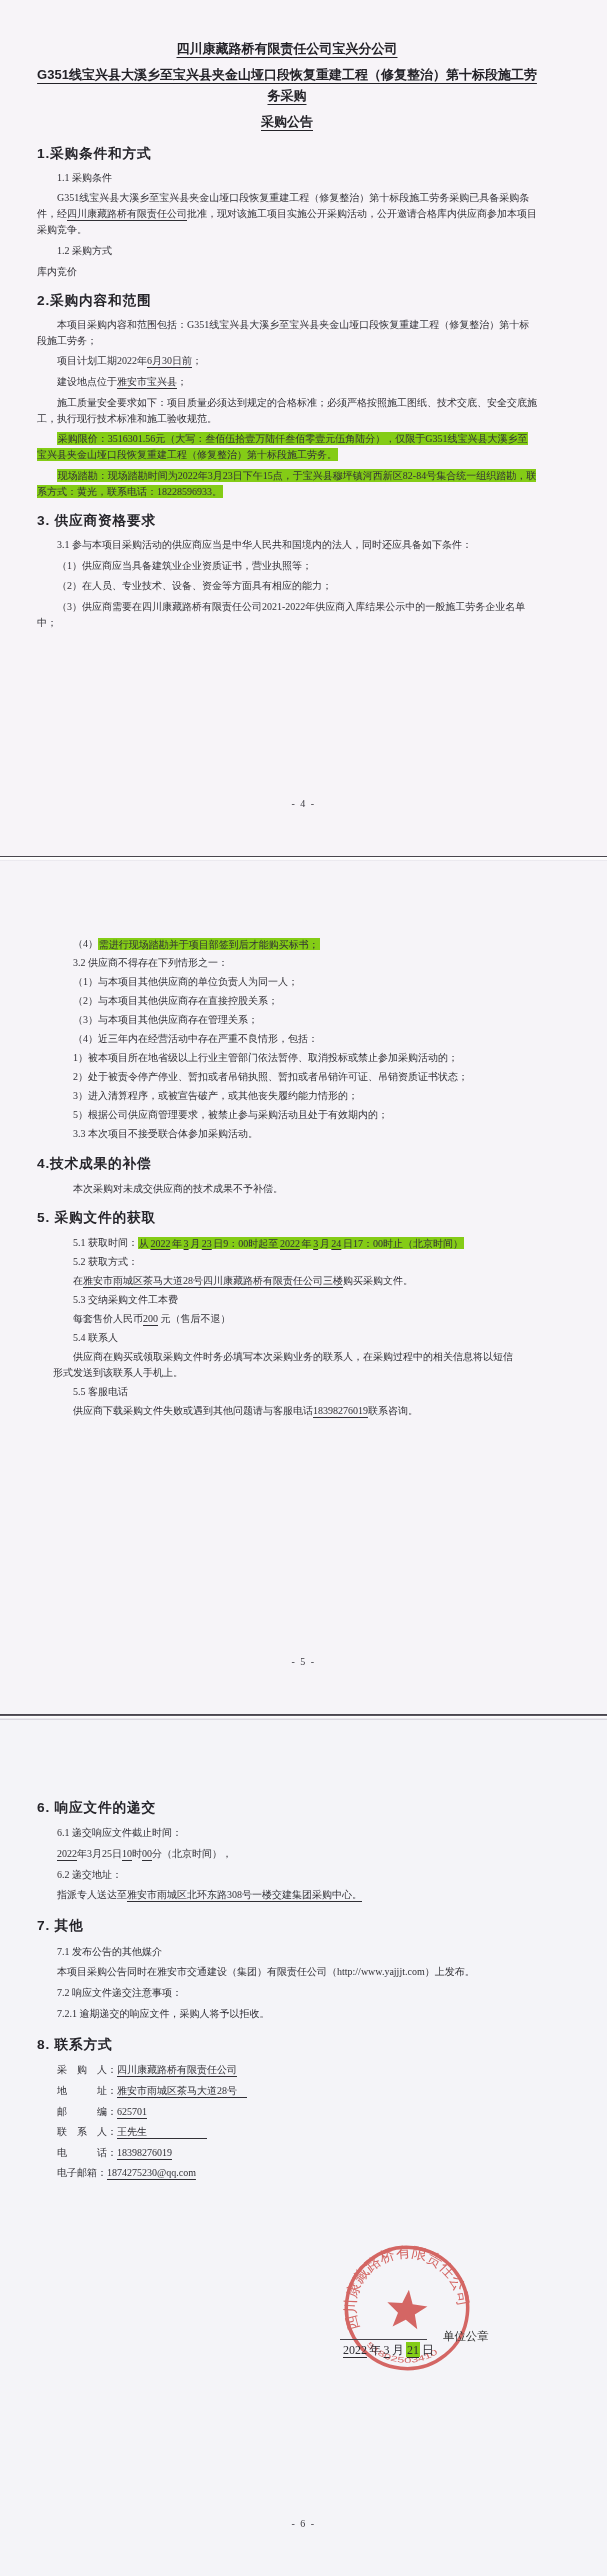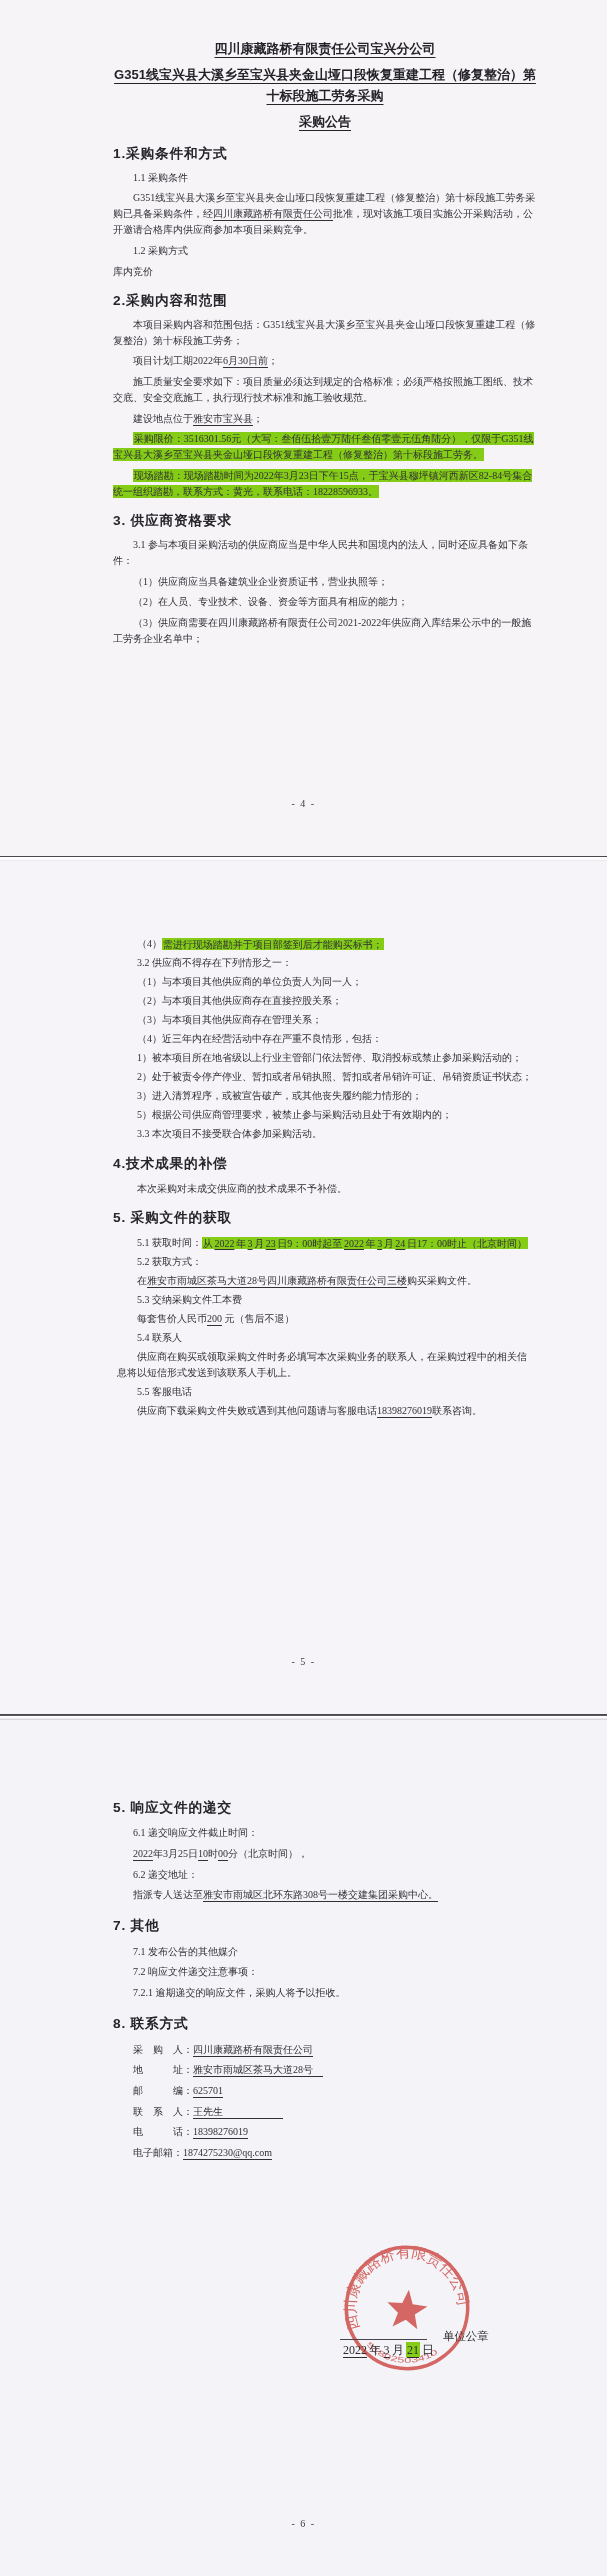--- a/index.html
+++ b/index.html
@@ -1,25 +1,25 @@
 <!DOCTYPE html>
 <html style="font-size:12px"><head>
 <meta charset="utf-8">
 <style>
   html,body{margin:0;padding:0;background:#e9e7ee;}
   .doc{width:607px;margin:0 auto;font-family:"Liberation Serif","DejaVu Serif",serif;}
   .page{position:relative;width:607px;box-sizing:border-box;overflow:hidden;
-        background:#f6f4f8;color:#313036;padding-left:113px;padding-right:70px;}
+        background:#f6f4f8;color:#313036;padding-left:37px;padding-right:70px;}
   .pg1{height:856px;padding-top:33px;background:#f7f4f8;}
   .pg2{height:853px;padding-top:72px;background:#f6f4f8;}
   .pg3{height:856px;padding-top:65px;background:#f4f4f8;}
   .sep{height:5.3px;background:linear-gradient(to bottom,#413f46 0,#5a5660 1.5px,#ffffff 1.5px,#fbfafc 3.8px,#d9d7e0 5.3px);}
   .blk{font-size:10px;line-height:1.6;text-indent:2em;}
   .pg1 .blk{margin:4.6px 0;}
-  .pg2 .blk{margin:3px 4px;}
+  .pg2 .blk{margin:3px 16px;}
   .pg3 .blk{margin:4.6px 0;}
   .noind{text-indent:0;}
   .h1{font-family:"Liberation Sans","DejaVu Sans",sans-serif;font-weight:700;
       font-size:13.7px;text-indent:0;letter-spacing:0.8px;color:#26252b;}
   .pg1 .blk.h1{margin:10px 0 5.3px;}
   .pg2 .blk.h1{margin:10.6px 0 6px;}
   .pg3 .blk.h1{margin:12px 0 6.8px;}
   .title{font-family:"Liberation Sans","DejaVu Sans",sans-serif;font-weight:700;
          font-size:13px;text-align:center;text-indent:0;margin:3.8px 0;
          text-decoration:underline;text-underline-offset:3.8px;line-height:1.65;color:#232228;}
@@ -48,22 +48,22 @@
         <div class="blk title"><span>G351线宝兴县大溪乡至宝兴县夹金山垭口段恢复重建工程（修复整治）第十标段施工劳务采购</span></div>
         <div class="blk title"><span>采购公告</span></div>
         <div class="blk h1"><span>1.采购条件和方式</span></div>
         <div class="blk "><span>1.1 采购条件</span></div>
         <div class="blk "><span>G351线宝兴县大溪乡至宝兴县夹金山垭口段恢复重建工程（修复整治）第十标段施工劳务采购已具备采购条件，经</span><span class="u">四川康藏路桥有限责任公司</span><span>批准，现对该施工项目实施公开采购活动，公开邀请合格库内供应商参加本项目采购竞争。</span></div>
         <div class="blk "><span>1.2 采购方式</span></div>
         <div class="blk  noind"><span>库内竞价</span></div>
         <div class="blk h1"><span>2.采购内容和范围</span></div>
         <div class="blk "><span>本项目采购内容和范围包括：G351线宝兴县大溪乡至宝兴县夹金山垭口段恢复重建工程（修复整治）第十标段施工劳务；</span></div>
         <div class="blk "><span>项目计划工期2022年</span><span class="u">6月30日前</span><span>；</span></div>
+        <div class="blk "><span>建设地点位于</span><span class="u">雅安市宝兴县</span><span>；</span></div>
         <div class="blk "><span>施工质量安全要求如下：项目质量必须达到规定的合格标准；必须严格按照施工图纸、技术交底、安全交底施工，执行现行技术标准和施工验收规范。</span></div>
-        <div class="blk "><span>建设地点位于</span><span class="u">雅安市宝兴县</span><span>；</span></div>
         <div class="blk "><span class="hl">采购限价：3516301.56元（大写：叁佰伍拾壹万陆仟叁佰零壹元伍角陆分），仅限于G351线宝兴县大溪乡至宝兴县夹金山垭口段恢复重建工程（修复整治）第十标段施工劳务。</span></div>
         <div class="blk "><span class="hl">现场踏勘：现场踏勘时间为2022年3月23日下午15点，于宝兴县穆坪镇河西新区82-84号集合统一组织踏勘，联系方式：黄光，联系电话：18228596933。</span></div>
         <div class="blk h1"><span>3. 供应商资格要求</span></div>
         <div class="blk "><span>3.1 参与本项目采购活动的供应商应当是中华人民共和国境内的法人，同时还应具备如下条件：</span></div>
         <div class="blk "><span>（1）供应商应当具备建筑业企业资质证书，营业执照等；</span></div>
         <div class="blk "><span>（2）在人员、专业技术、设备、资金等方面具有相应的能力；</span></div>
         <div class="blk "><span>（3）供应商需要在四川康藏路桥有限责任公司2021-2022年供应商入库结果公示中的一般施工劳务企业名单中；</span></div>
       </div>
     <div class="pagenum">- 4 -</div>
   </section>
@@ -96,27 +96,28 @@
         <div class="blk "><span>5.5 客服电话</span></div>
         <div class="blk "><span>供应商下载采购文件失败或遇到其他问题请与客服电话</span><span class="u">18398276019</span><span>联系咨询。</span></div>
       </div>
     <div class="pagenum">- 5 -</div>
   </section>
 
   <div class="sep"></div>
 
   <section class="page pg3">
     <div>
-        <div class="blk h1"><span>5. 响应文件的递交</span></div>
+        <div class="blk h1"><span>6. 响应文件的递交</span></div>
         <div class="blk "><span>6.1 递交响应文件截止时间：</span></div>
         <div class="blk "><span class="u">2022</span><span>年3月25日</span><span class="u">10</span><span>时</span><span class="u">00</span><span>分（北京时间），</span></div>
         <div class="blk "><span>6.2 递交地址：</span></div>
         <div class="blk "><span>指派专人送达至</span><span class="u">雅安市雨城区北环东路308号一楼交建集团采购中心。</span></div>
         <div class="blk h1"><span>7. 其他</span></div>
         <div class="blk "><span>7.1 发布公告的其他媒介</span></div>
+        <div class="blk "><span>本项目采购公告同时在雅安市交通建设（集团）有限责任公司（http://www.yajjjt.com）上发布。</span></div>
         <div class="blk "><span>7.2 响应文件递交注意事项：</span></div>
         <div class="blk "><span>7.2.1 逾期递交的响应文件，采购人将予以拒收。</span></div>
         <div class="blk h1"><span>8. 联系方式</span></div>
         <div class="blk "><span class="b">采　购　人：</span><span class="u">四川康藏路桥有限责任公司</span></div>
         <div class="blk "><span class="b">地　　　址：</span><span class="u">雅安市雨城区茶马大道28号　</span></div>
         <div class="blk "><span class="b">邮　　　编：</span><span class="u">625701</span></div>
         <div class="blk "><span class="b">联　系　人：</span><span class="u">王先生　　　　　　</span></div>
         <div class="blk "><span class="b">电　　　话：</span><span class="u">18398276019</span></div>
         <div class="blk "><span class="b">电子邮箱：</span><span class="u">1874275230@qq.com</span></div>
       </div>

